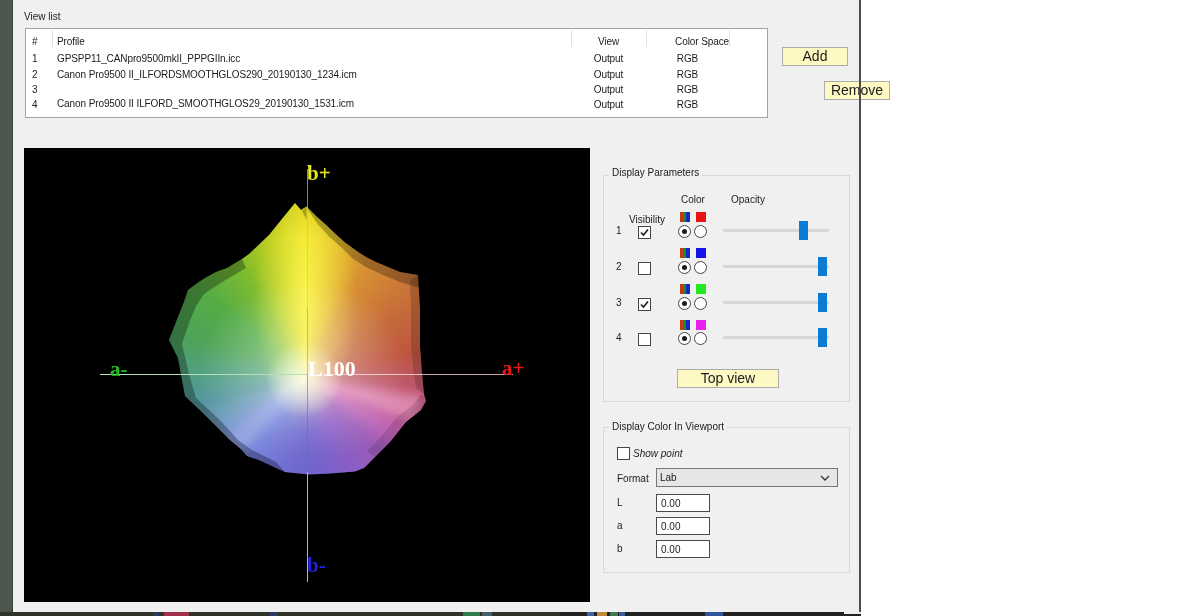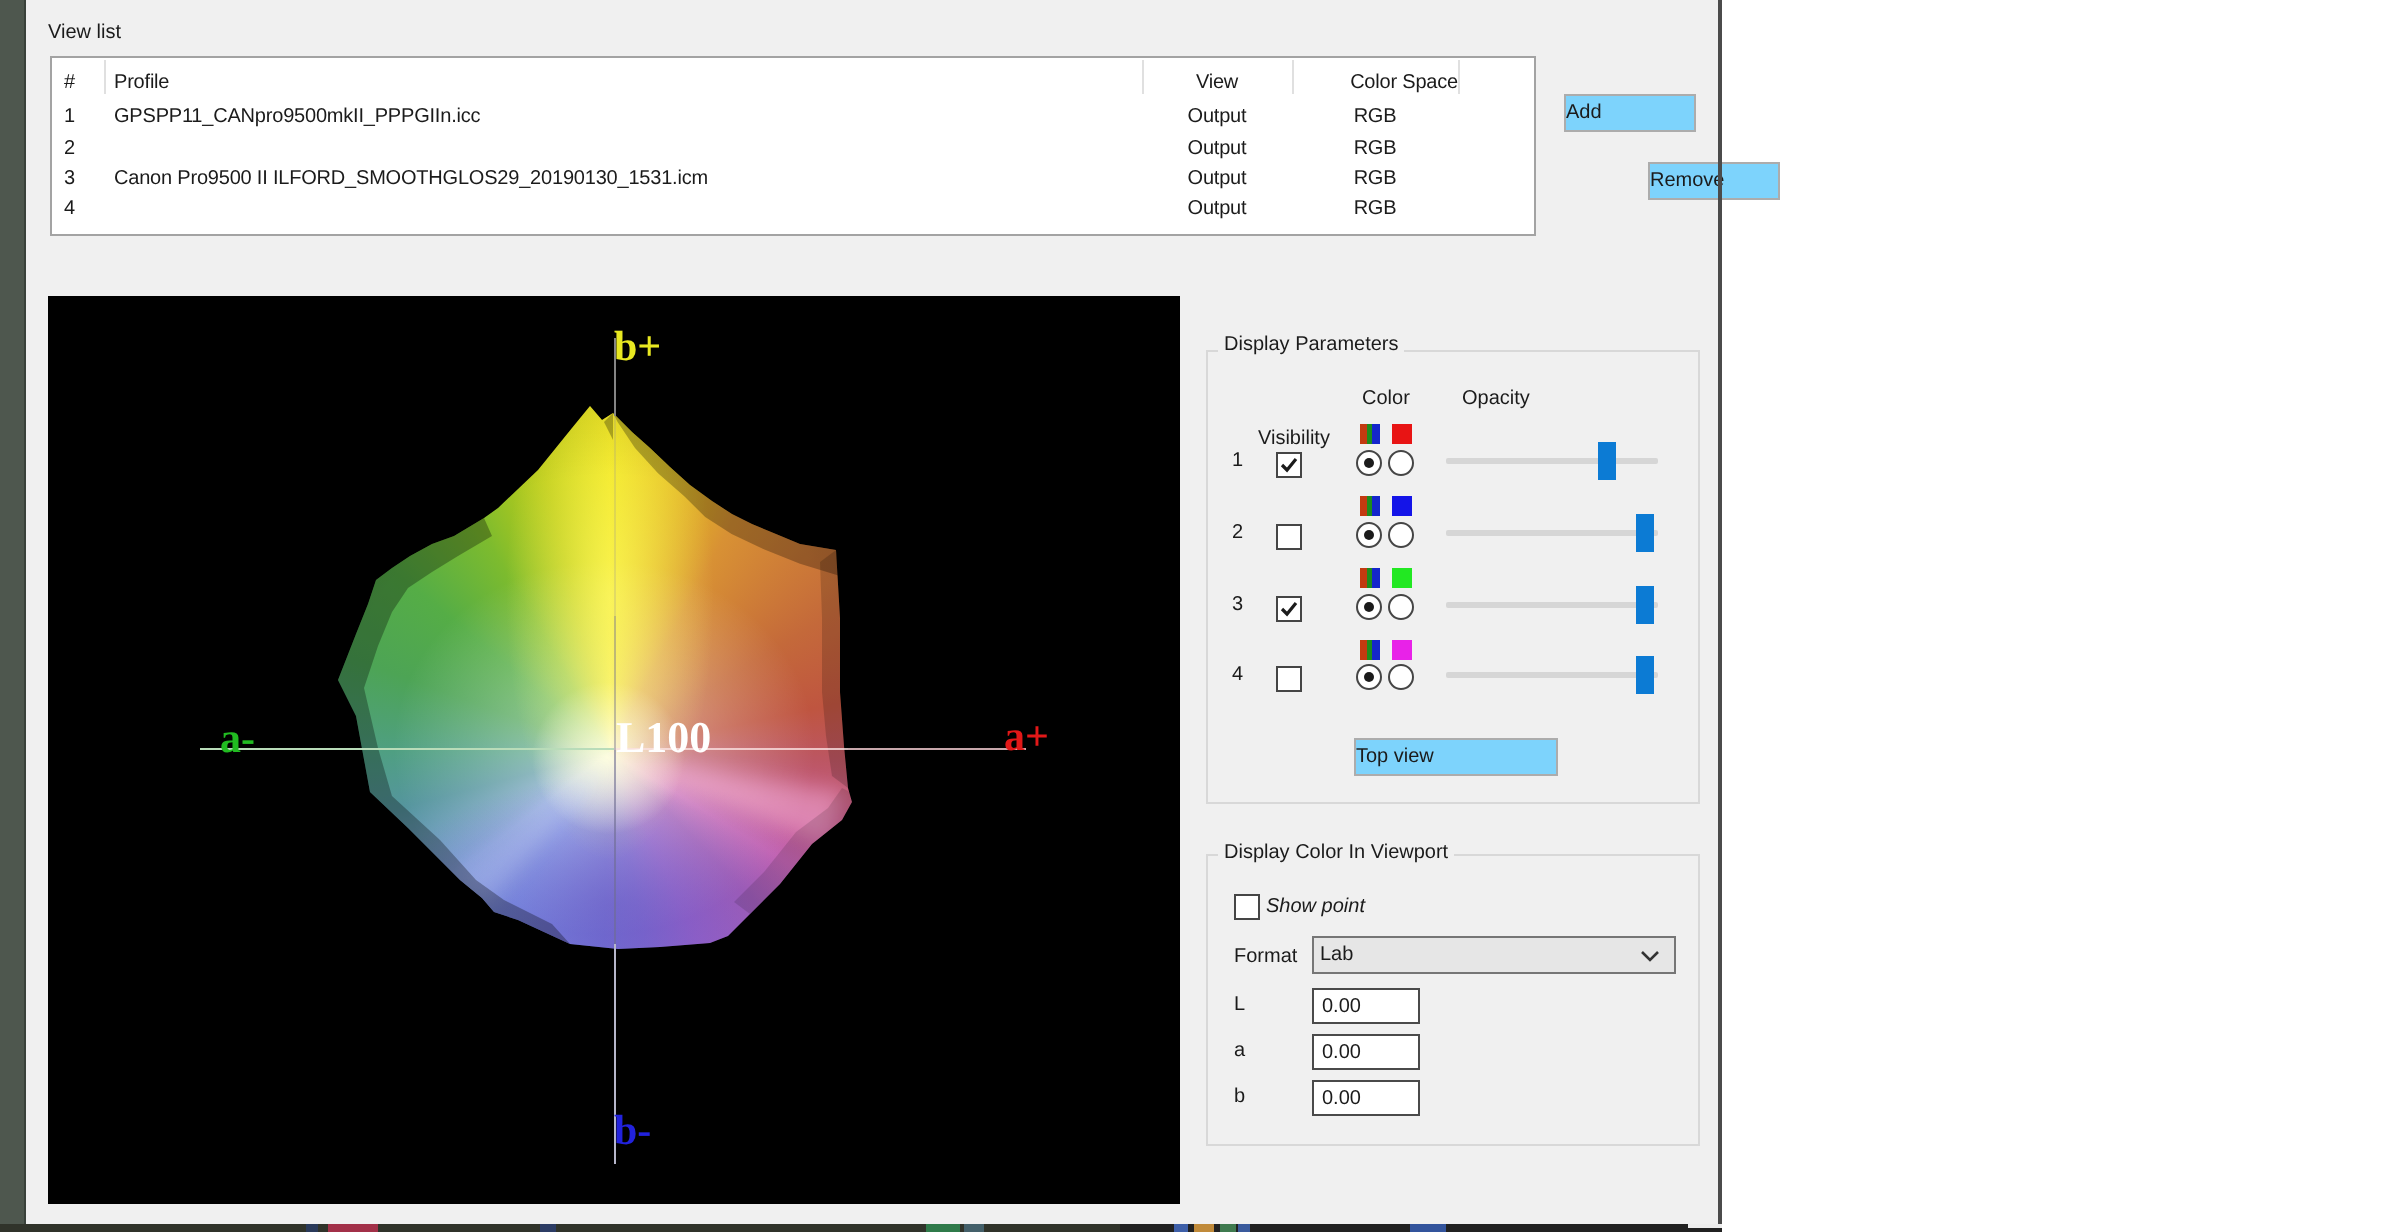--- a/index.html
+++ b/index.html
@@ -7,22 +7,22 @@
   font-family:"Liberation Sans",sans-serif;-webkit-font-smoothing:antialiased;}
 .abs{position:absolute;}
 .app{position:absolute;left:0;top:0;width:861px;height:612px;background:#f0f0f0;}
 .leftstrip{position:absolute;left:0;top:0;width:13px;height:612px;background:#4e574e;border-right:1px solid #39413a;box-sizing:border-box;}
 .rightborder{position:absolute;left:859px;top:0;width:2px;height:612px;background:#4b4b4b;}
 .taskbar{position:absolute;left:0;top:612px;width:861px;height:4px;background:#212121;}
 .lbl{position:absolute;font-size:10px;color:#1b1b1b;white-space:nowrap;}
 .table{position:absolute;left:25px;top:28px;width:743px;height:90px;background:#ffffff;border:1px solid #a3a3a3;box-sizing:border-box;}
 .table .lbl{font-size:10px;letter-spacing:-0.1px;}
 .hsep{position:absolute;top:1px;width:1px;height:17px;background:#e0e0e0;}
-.btn{position:absolute;background:#7dd3fc;border:1px solid #acacac;box-sizing:border-box;
-  font-size:10px;color:#1b1b1b;font-family:"Liberation Sans",sans-serif;}
+.btn{position:absolute;background:#fef9c3;border:1px solid #acacac;box-sizing:border-box;
+  font-size:14px;color:#1b1b1b;text-align:center;font-family:"Liberation Sans",sans-serif;}
 .group{position:absolute;border:1px solid #d8d8d8;box-sizing:border-box;}
 .gtitle{position:absolute;background:#f0f0f0;font-size:10px;color:#1b1b1b;padding:0 3px;white-space:nowrap;}
 .cb{position:absolute;width:13px;height:13px;background:#fff;border:1px solid #454545;box-sizing:border-box;}
 .radio{position:absolute;width:13px;height:13px;background:#fff;border:1px solid #454545;border-radius:50%;box-sizing:border-box;}
 .rdot{position:absolute;width:5px;height:5px;background:#1b1b1b;border-radius:50%;left:3px;top:3px;}
 .sw{position:absolute;width:10px;height:10px;}
 .track{position:absolute;height:3px;background:#d6d6d6;border-radius:1px;}
 .thumb{position:absolute;width:9px;height:19px;background:#0c7bd4;}
 .input{position:absolute;background:#fff;border:1px solid #4a4a4a;box-sizing:border-box;font-size:10px;color:#1b1b1b;line-height:17px;padding-left:4px;}
 .viewport{position:absolute;left:24px;top:148px;width:566px;height:454px;background:#000;overflow:hidden;}
@@ -73,25 +73,26 @@
   <div class="lbl" style="left:31px;top:7px;">Profile</div>
   <div class="lbl" style="left:545px;top:7px;width:75px;text-align:center;">View</div>
   <div class="lbl" style="left:620px;top:7px;width:83px;text-align:right;">Color Space</div>
 
   <div class="lbl" style="left:6px;top:24px;">1</div>
   <div class="lbl" style="left:31px;top:24px;">GPSPP11_CANpro9500mkII_PPPGIIn.icc</div>
   <div class="lbl" style="left:545px;top:24px;width:75px;text-align:center;">Output</div>
   <div class="lbl" style="left:620px;top:24px;width:83px;text-align:center;">RGB</div>
 
   <div class="lbl" style="left:6px;top:40px;">2</div>
+  <div class="lbl" style="left:31px;top:40px;">Canon Pro9500 II_ILFORDSMOOTHGLOS290_20190130_1234.icm</div>
   <div class="lbl" style="left:545px;top:40px;width:75px;text-align:center;">Output</div>
   <div class="lbl" style="left:620px;top:40px;width:83px;text-align:center;">RGB</div>
 
   <div class="lbl" style="left:6px;top:55px;">3</div>
-  <div class="lbl" style="left:31px;top:55px;">Canon Pro9500 II ILFORD_SMOOTHGLOS29_20190130_1531.icm</div>
+  <div class="lbl" style="left:31px;top:69px;">Canon Pro9500 II ILFORD_SMOOTHGLOS29_20190130_1531.icm</div>
   <div class="lbl" style="left:545px;top:55px;width:75px;text-align:center;">Output</div>
   <div class="lbl" style="left:620px;top:55px;width:83px;text-align:center;">RGB</div>
 
   <div class="lbl" style="left:6px;top:70px;">4</div>
   <div class="lbl" style="left:545px;top:70px;width:75px;text-align:center;">Output</div>
   <div class="lbl" style="left:620px;top:70px;width:83px;text-align:center;">RGB</div>
 </div>
 
 <div class="btn" style="left:782px;top:47px;width:66px;height:19px;line-height:17px;">Add</div>
 <div class="btn" style="left:824px;top:81px;width:66px;height:19px;line-height:17px;">Remove</div>

